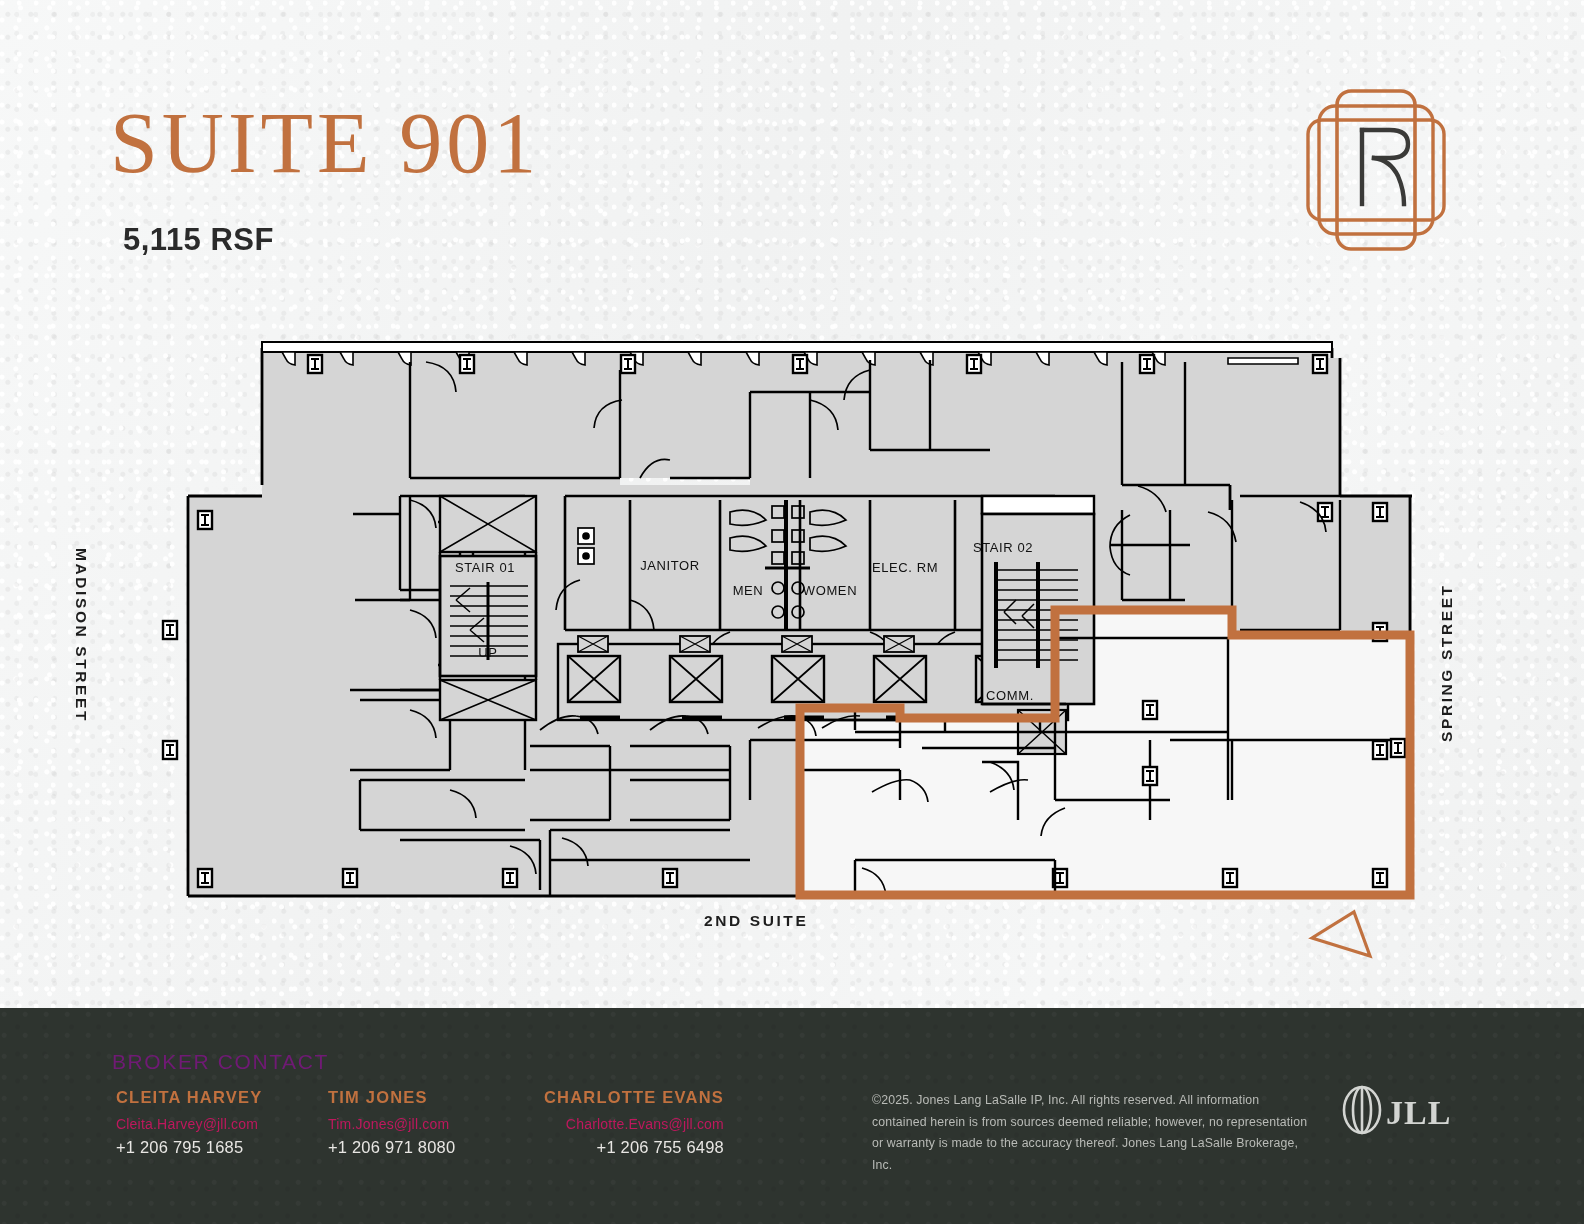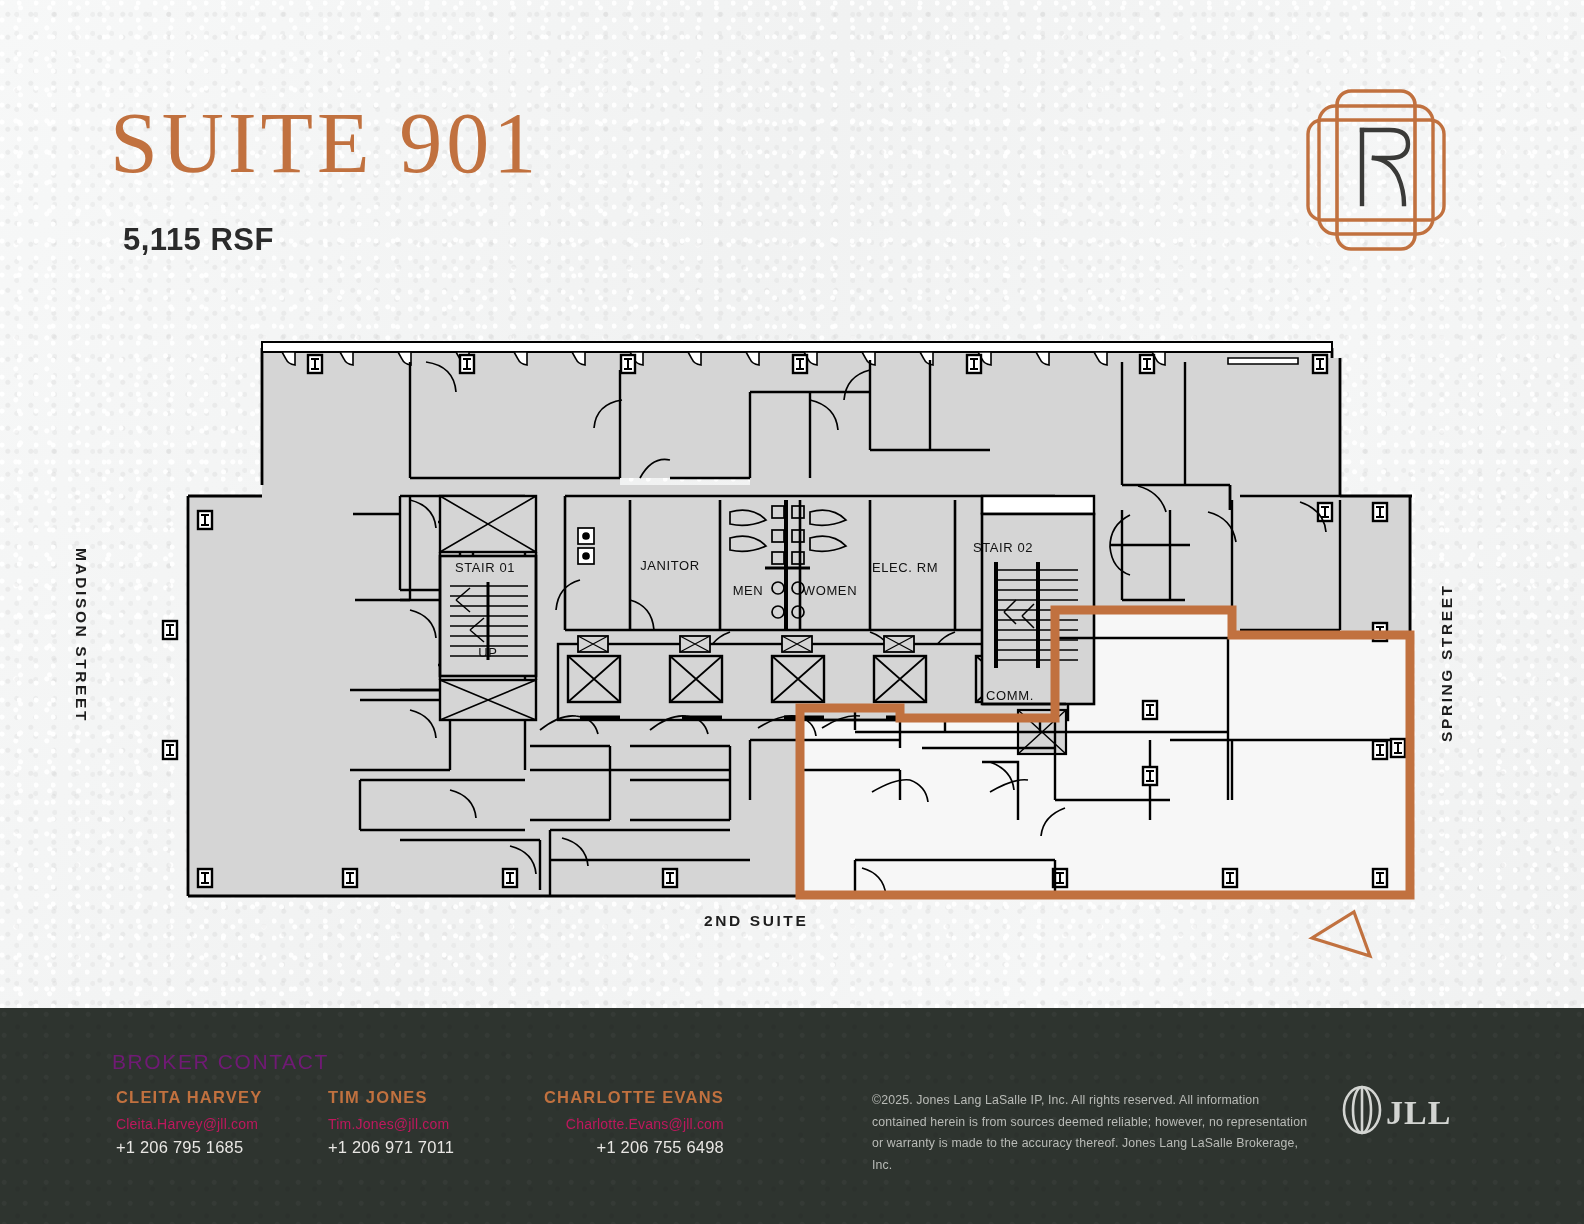--- a/index.html
+++ b/index.html
@@ -470,21 +470,21 @@
 <div id="broker-heading">BROKER CONTACT</div>
 
 <div class="broker-col" id="broker-col-0">
   <div class="broker-name">CLEITA HARVEY</div>
   <div class="broker-email">Cleita.Harvey@jll.com</div>
   <div class="broker-phone">+1 206 795 1685</div>
 </div>
 <div class="broker-col" id="broker-col-1">
   <div class="broker-name">TIM JONES</div>
   <div class="broker-email">Tim.Jones@jll.com</div>
-  <div class="broker-phone">+1 206 971 7011</div>
+  <div class="broker-phone">+1 206 971 8080</div>
 </div>
 <div class="broker-col" id="broker-col-2">
   <div class="broker-name">CHARLOTTE EVANS</div>
   <div class="broker-email">Charlotte.Evans@jll.com</div>
   <div class="broker-phone">+1 206 755 6498</div>
 </div>
 
 <div id="disclaimer">©2025. Jones Lang LaSalle IP, Inc. All rights reserved. All information contained herein is from sources deemed reliable; however, no representation or warranty is made to the accuracy thereof. Jones Lang LaSalle Brokerage, Inc.</div>
 
 <svg id="jll-logo" viewBox="0 0 118 56">

